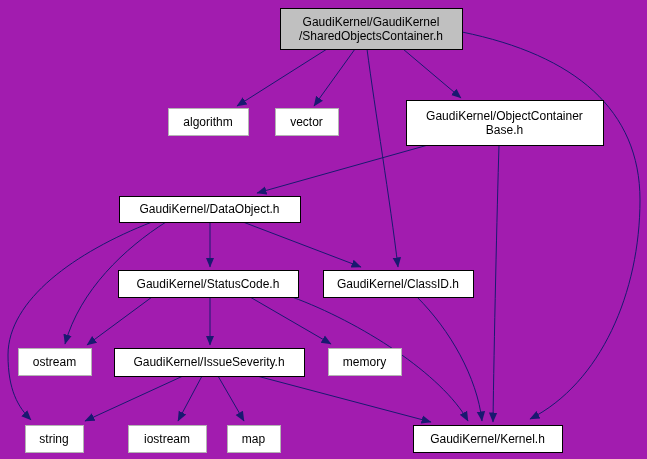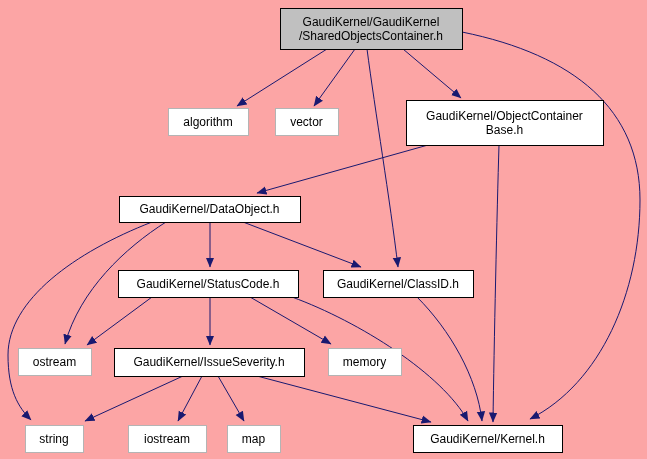--- a/index.html
+++ b/index.html
@@ -4,21 +4,21 @@
 <style>
   html, body {
     margin: 0;
     padding: 0;
     background: #ffffff;
   }
   #canvas {
     position: relative;
     width: 647px;
     height: 459px;
-    background: #fca5a5;
+    background: #a21caf;
     overflow: hidden;
     text-decoration: underline;
   }
   svg text {
     font-family: "Liberation Sans", "DejaVu Sans", sans-serif;
     font-size: 12px;
     fill: #000000;
   }
   svg .node-box { shape-rendering: crispEdges; }
 </style>

